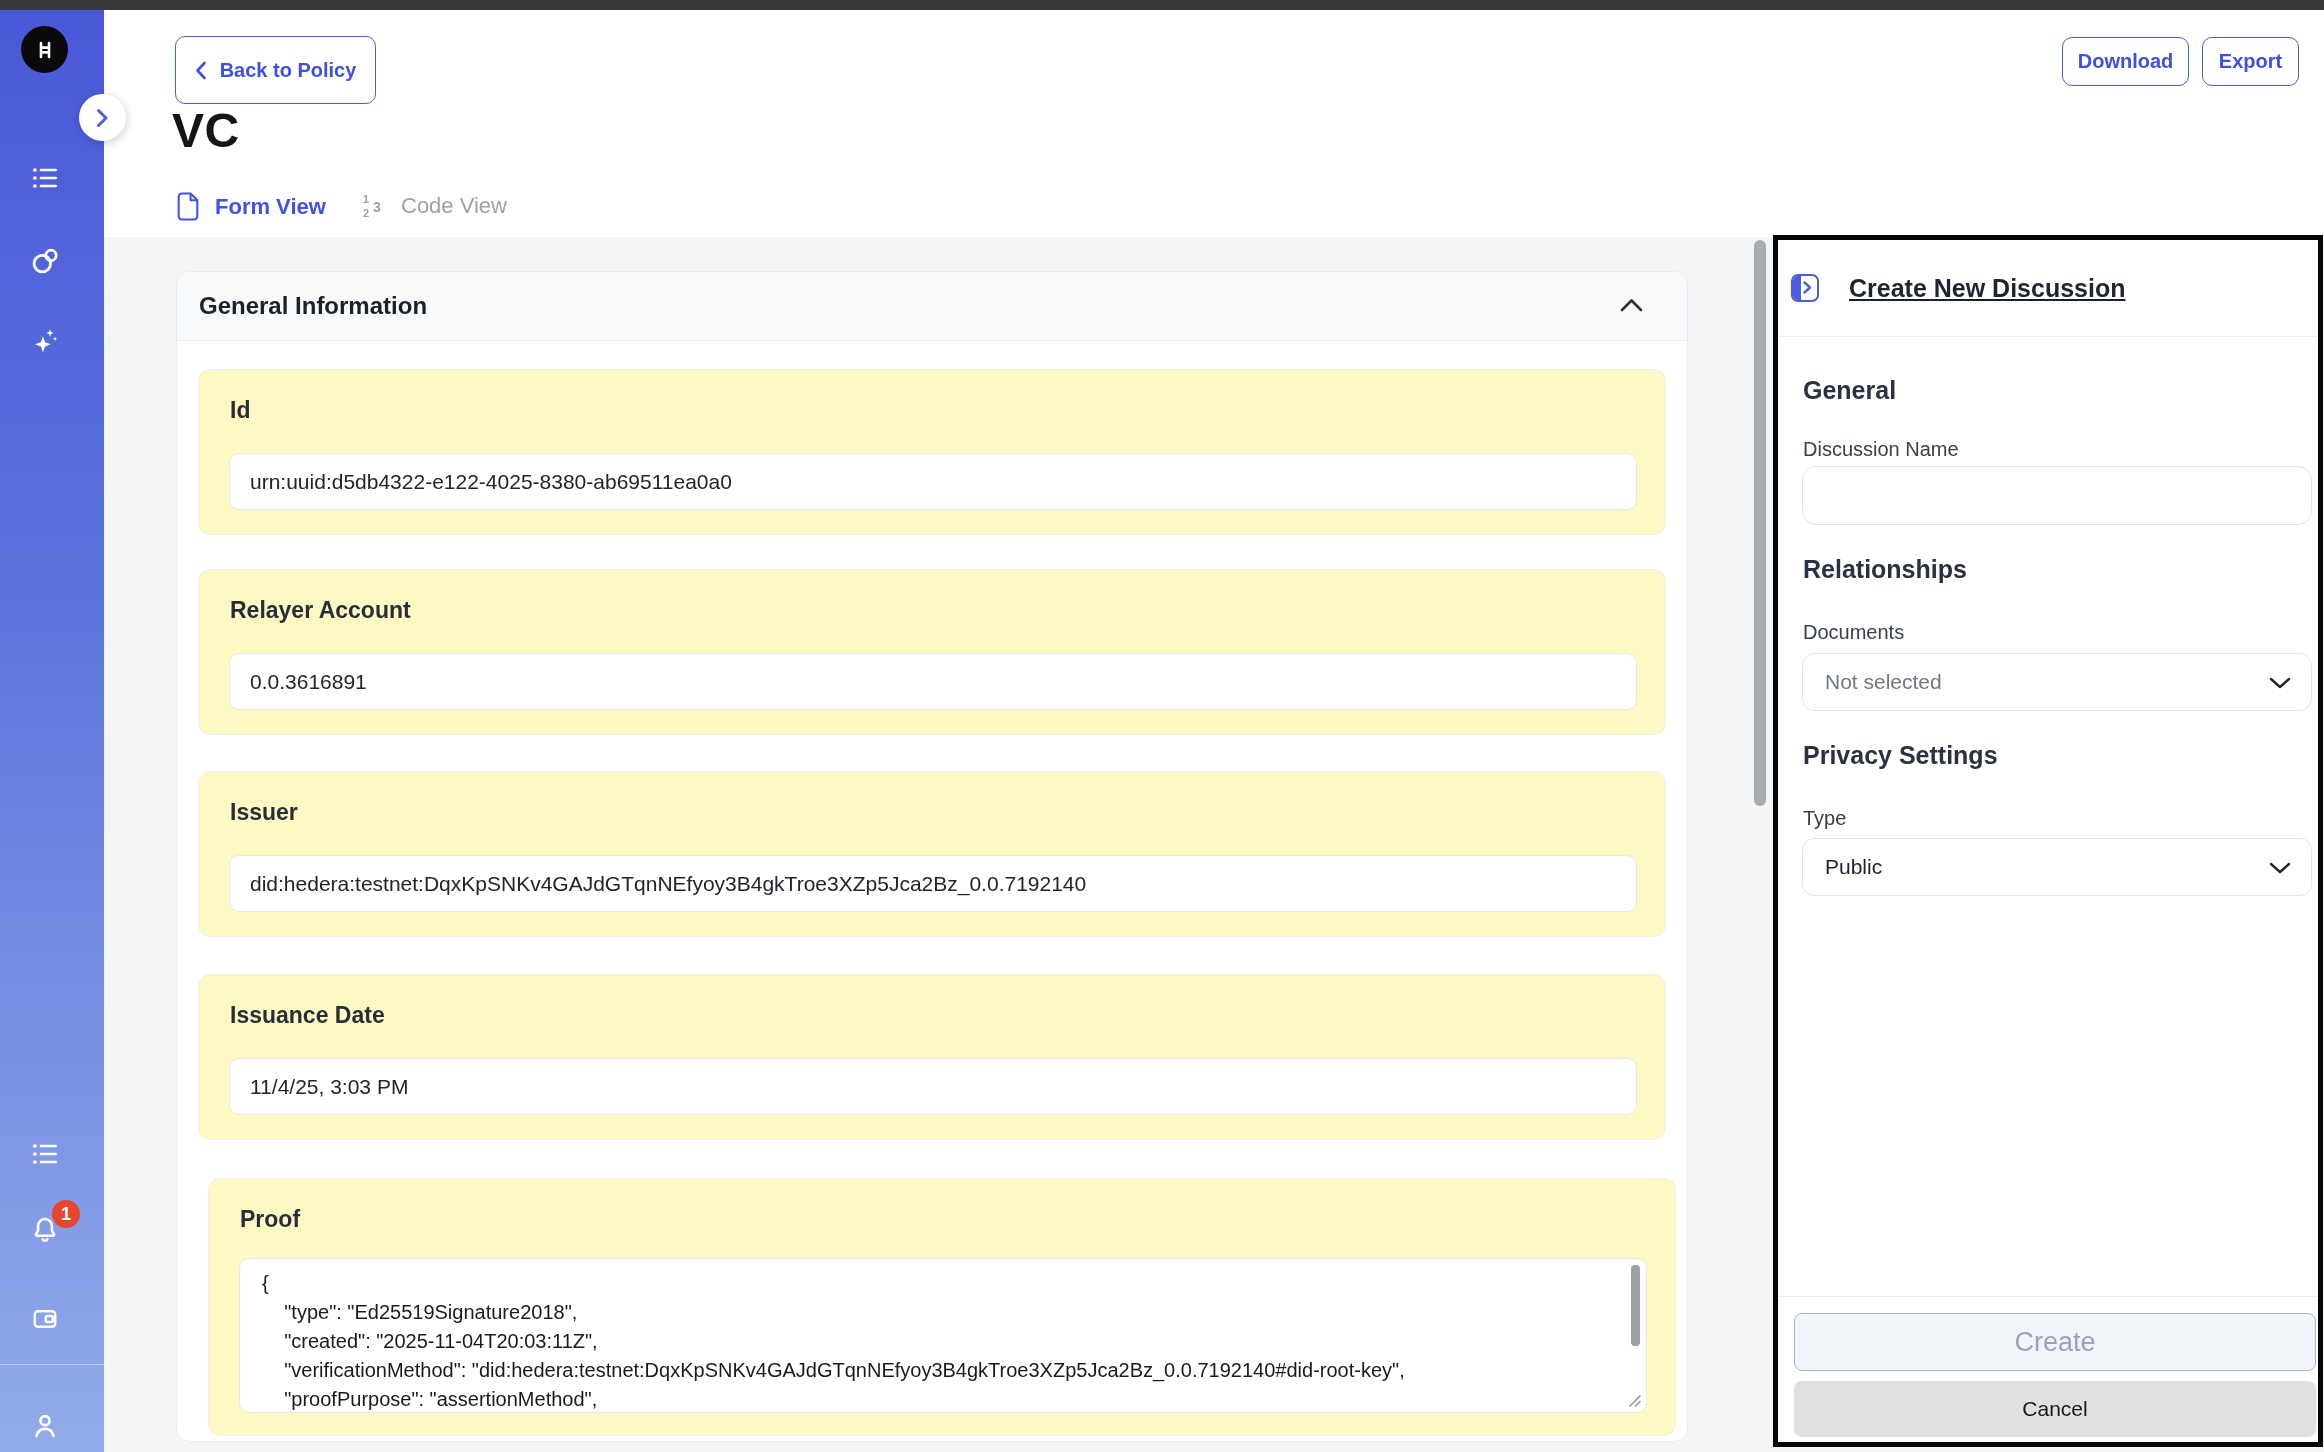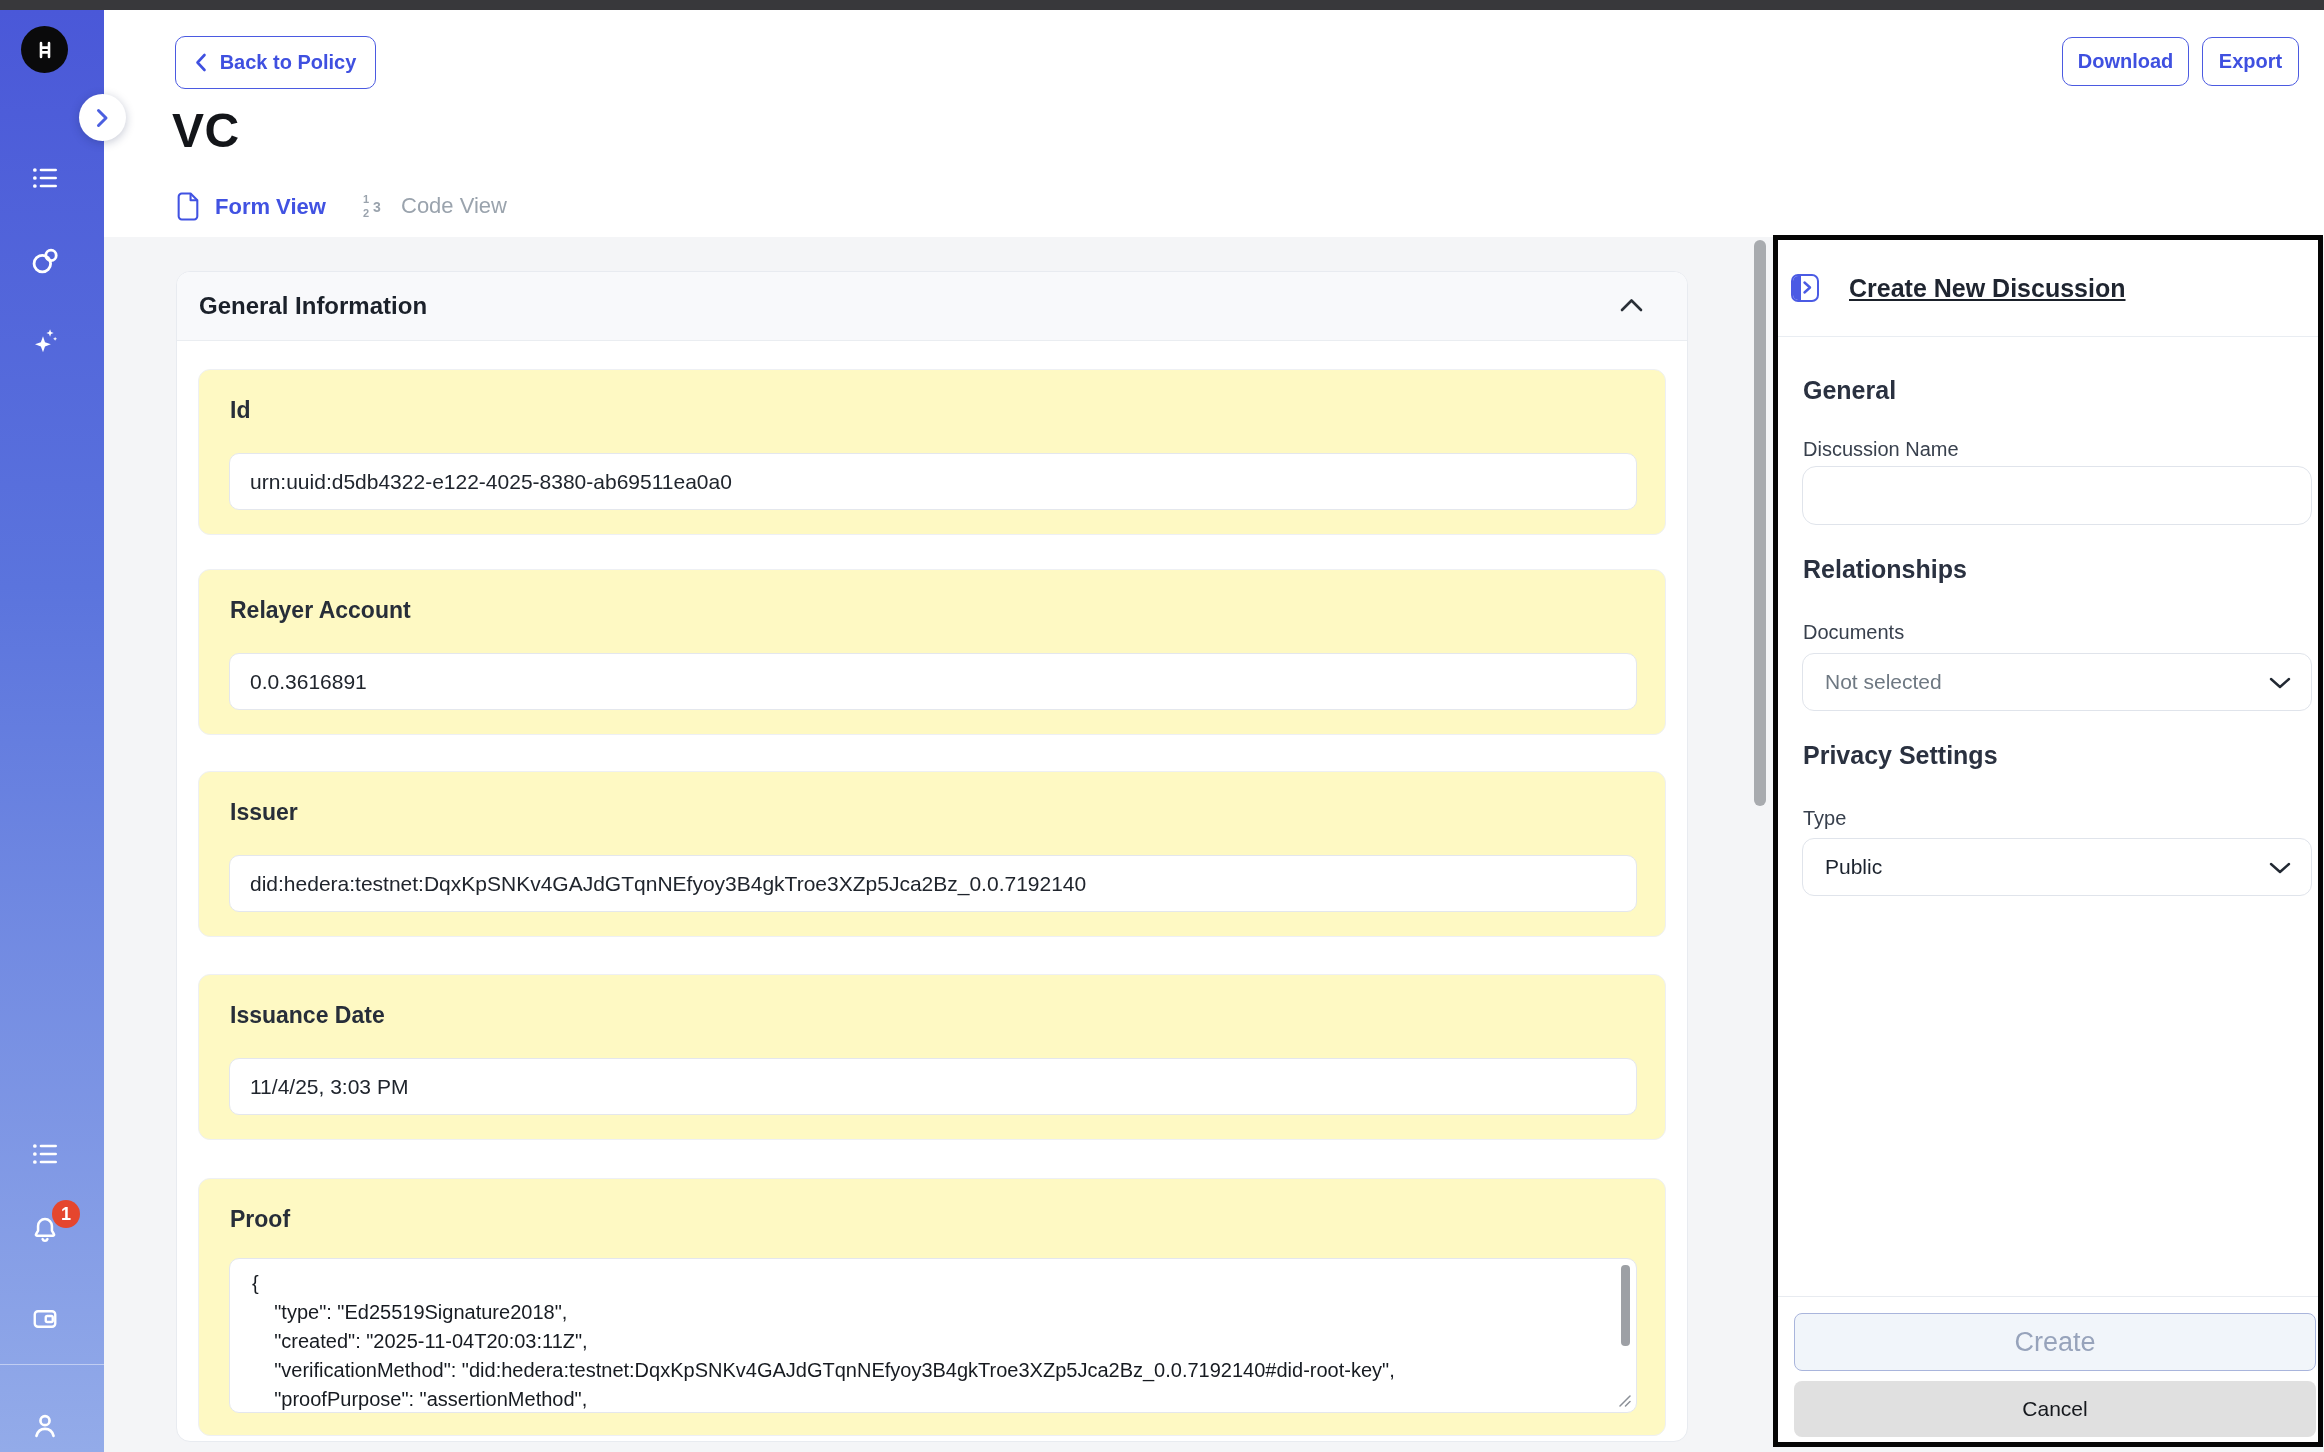--- a/index.html
+++ b/index.html
@@ -21,21 +21,21 @@
   .expand-btn { left:79px; top:84px; width:47px; height:47px; border-radius:50%; background:#ffffff;
     box-shadow:0 2px 10px rgba(20,30,80,.25); display:flex; align-items:center; justify-content:center; cursor:pointer; }
   .nav-icon { width:34px; height:34px; display:flex; align-items:center; justify-content:center; cursor:pointer; }
   .badge { left:52px; top:1190px; width:28px; height:28px; border-radius:50%; background:#e5462e;
     color:#fff; font-size:18px; font-weight:700; display:flex; align-items:center; justify-content:center; }
   .side-divider { left:0; top:1354px; width:104px; height:1px; background:rgba(255,255,255,.45); }
 
   
   .btn-outline { border:1.6px solid #4b5ae1; border-radius:10px; background:#fff; color:#3f50e0;
     font-size:20px; font-weight:700; display:flex; align-items:center; justify-content:center; cursor:pointer; }
-  .back-btn { left:175px; top:36px; width:201px; height:53px; gap:13px; }
+  .back-btn { left:175px; top:36px; width:201px; height:68px; gap:13px; }
   .download-btn { left:2062px; top:37px; width:127px; height:49px; }
   .export-btn { left:2202px; top:37px; width:97px; height:49px; }
   .vc-title { left:172px; top:103px; font-size:48px; font-weight:700; color:#131519; letter-spacing:.5px; }
   .tab { display:flex; align-items:center; gap:14px; cursor:pointer; }
   .tab-form { left:176px; top:192px; }
   .tab-code { left:360px; top:192px; }
   .tab-form .tab-label { color:#4152e2; font-weight:700; font-size:22px; }
   .tab-code .tab-label { color:#9aa3ad; font-weight:400; font-size:22px; }
 
   
@@ -240,21 +240,21 @@
   <div class="sec" style="top:499px;height:166px;">
     <span class="sec-label">Issuer</span>
     <input class="sec-input" type="text" value="did:hedera:testnet:DqxKpSNKv4GAJdGTqnNEfyoy3B4gkTroe3XZp5Jca2Bz_0.0.7192140" style="">
   </div>
 
   <div class="sec" style="top:702px;height:166px;">
     <span class="sec-label">Issuance Date</span>
     <input class="sec-input" type="text" value="11/4/25, 3:03 PM" style="">
   </div>
 
-  <div class="sec" style="top:906px;height:258px;">
+  <div class="sec" style="top:906px;height:258px;margin-left:10px;">
     <span class="sec-label">Proof</span>
     <div class="proof-box">{
     "type": "Ed25519Signature2018",
     "created": "2025-11-04T20:03:11Z",
     "verificationMethod": "did:hedera:testnet:DqxKpSNKv4GAJdGTqnNEfyoy3B4gkTroe3XZp5Jca2Bz_0.0.7192140#did-root-key",
     "proofPurpose": "assertionMethod",
     "jws":</div>
     <div class="proof-thumb" style="right:35px;top:86px;"></div>
     <div class="resize-glyph" style="right:34px;bottom:28px;">
       <svg width="12" height="12" viewBox="0 0 12 12">

